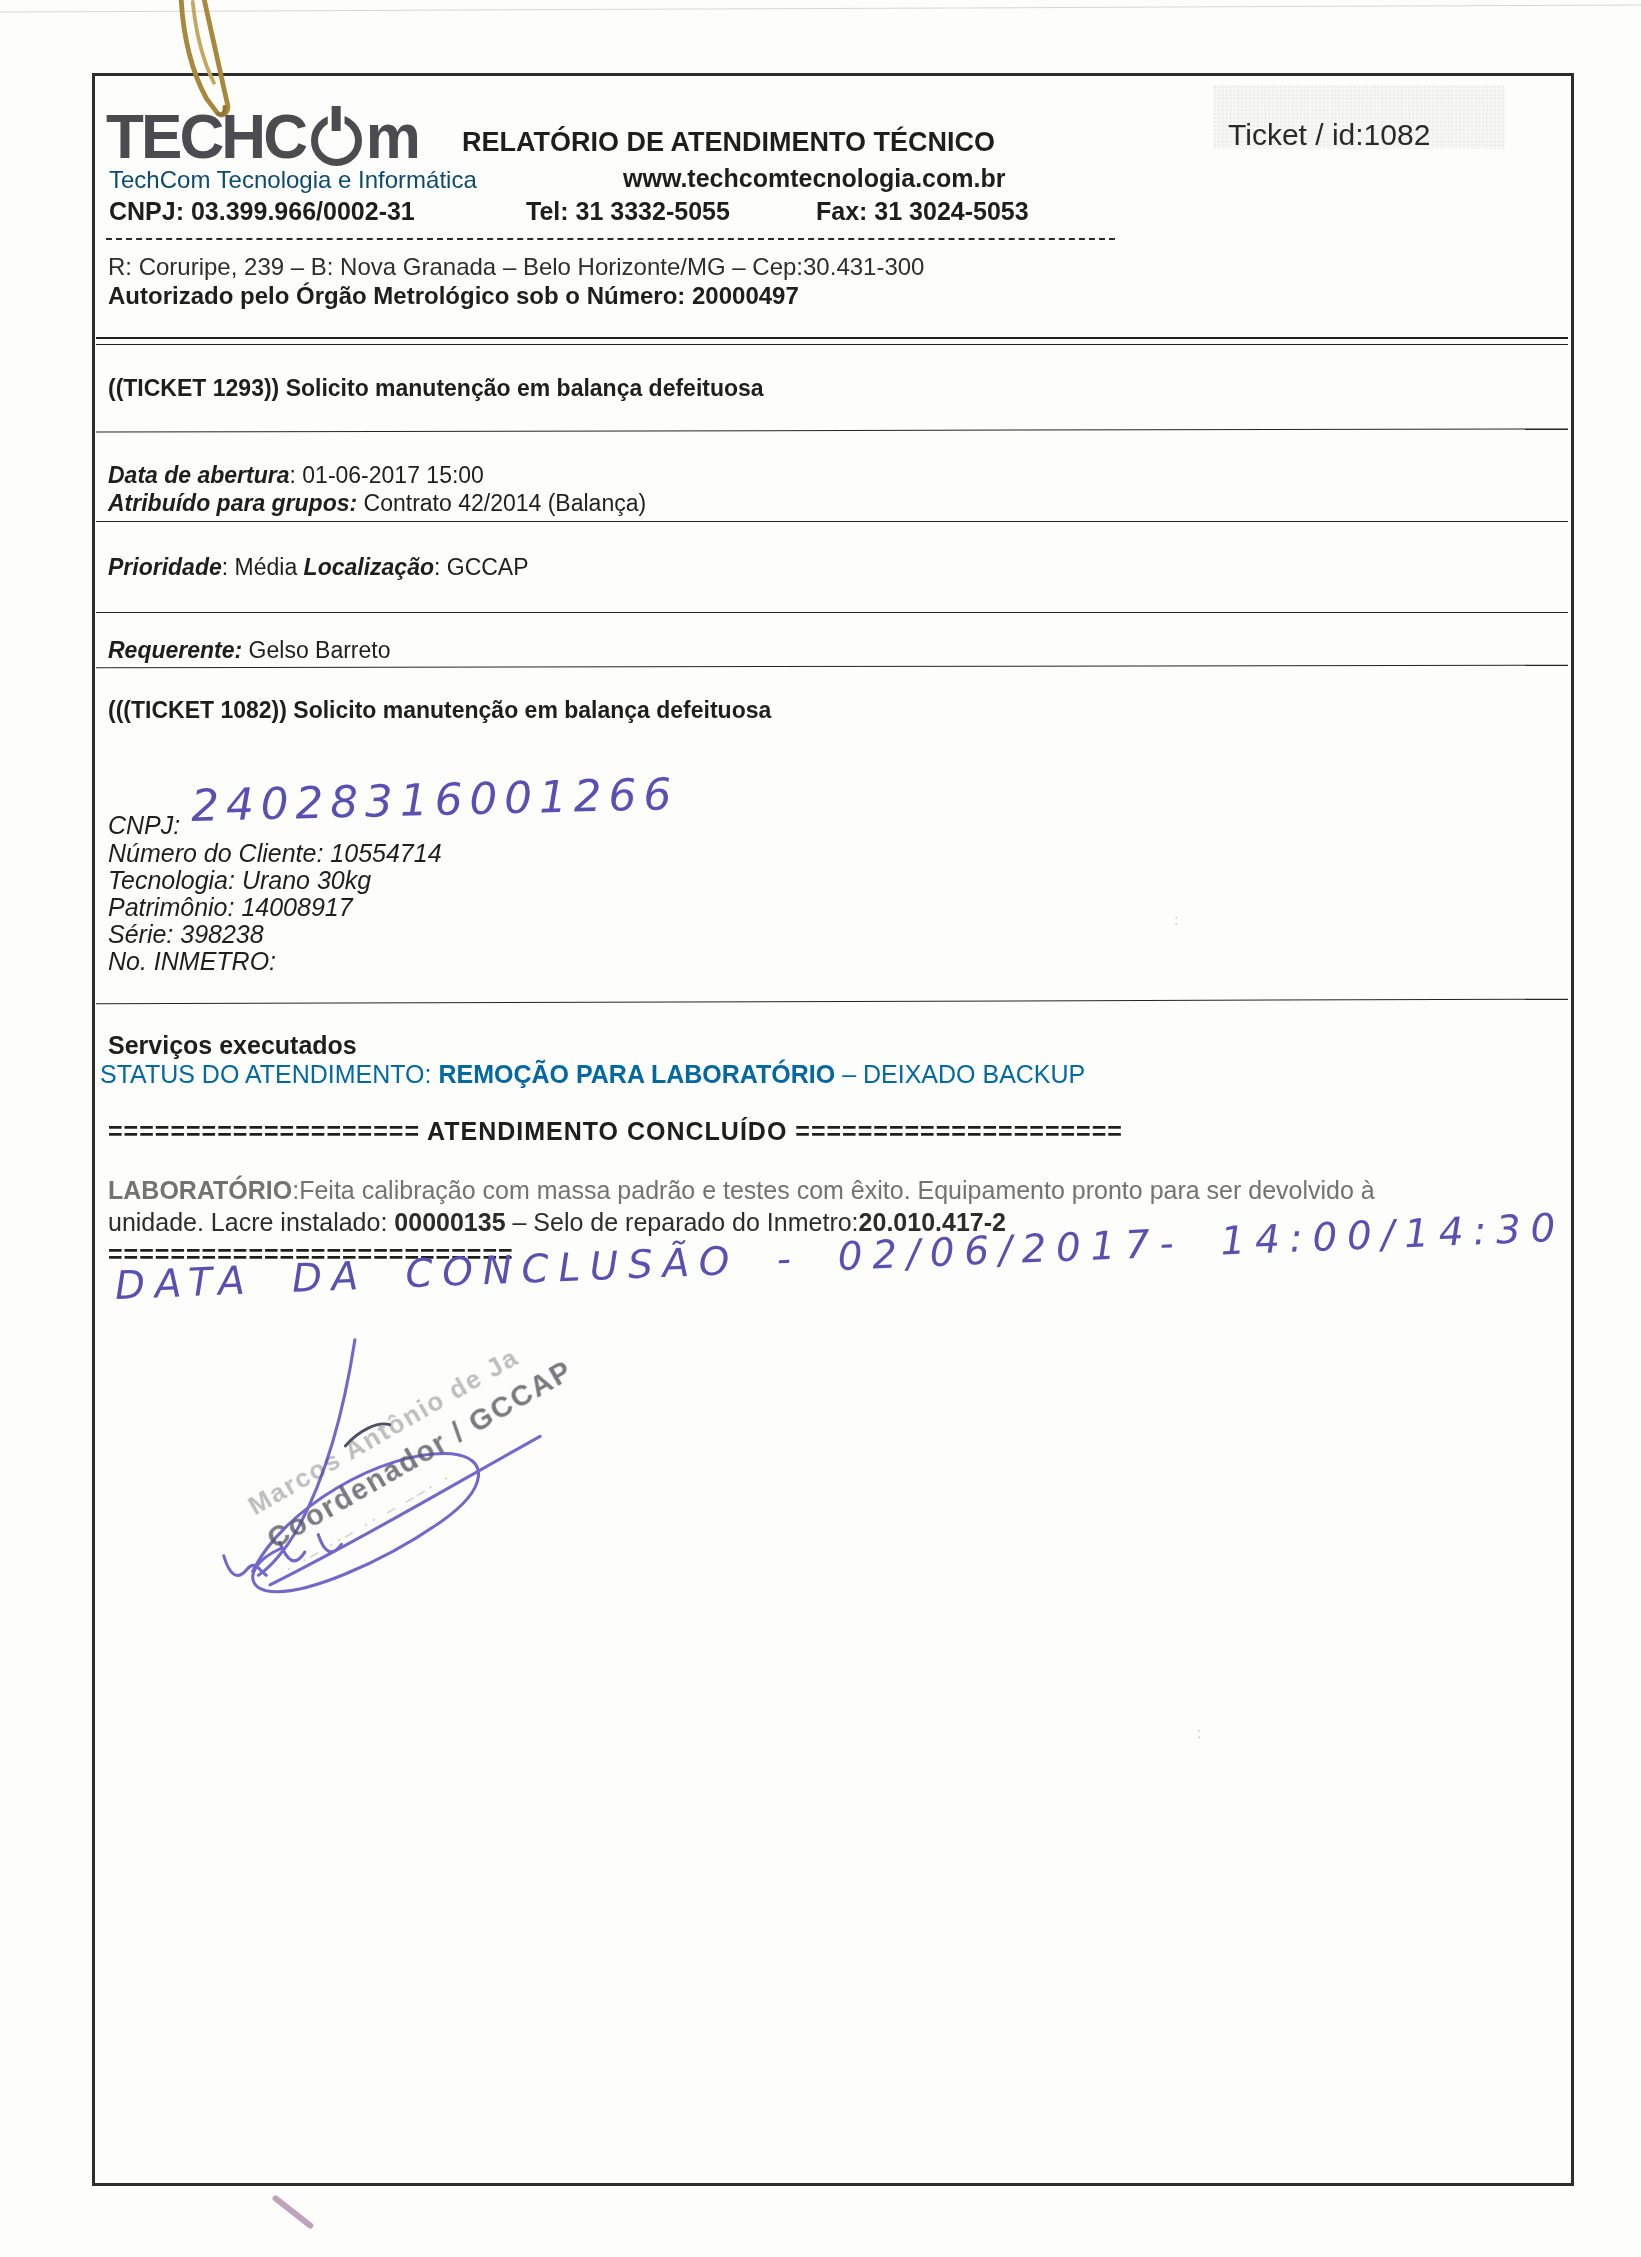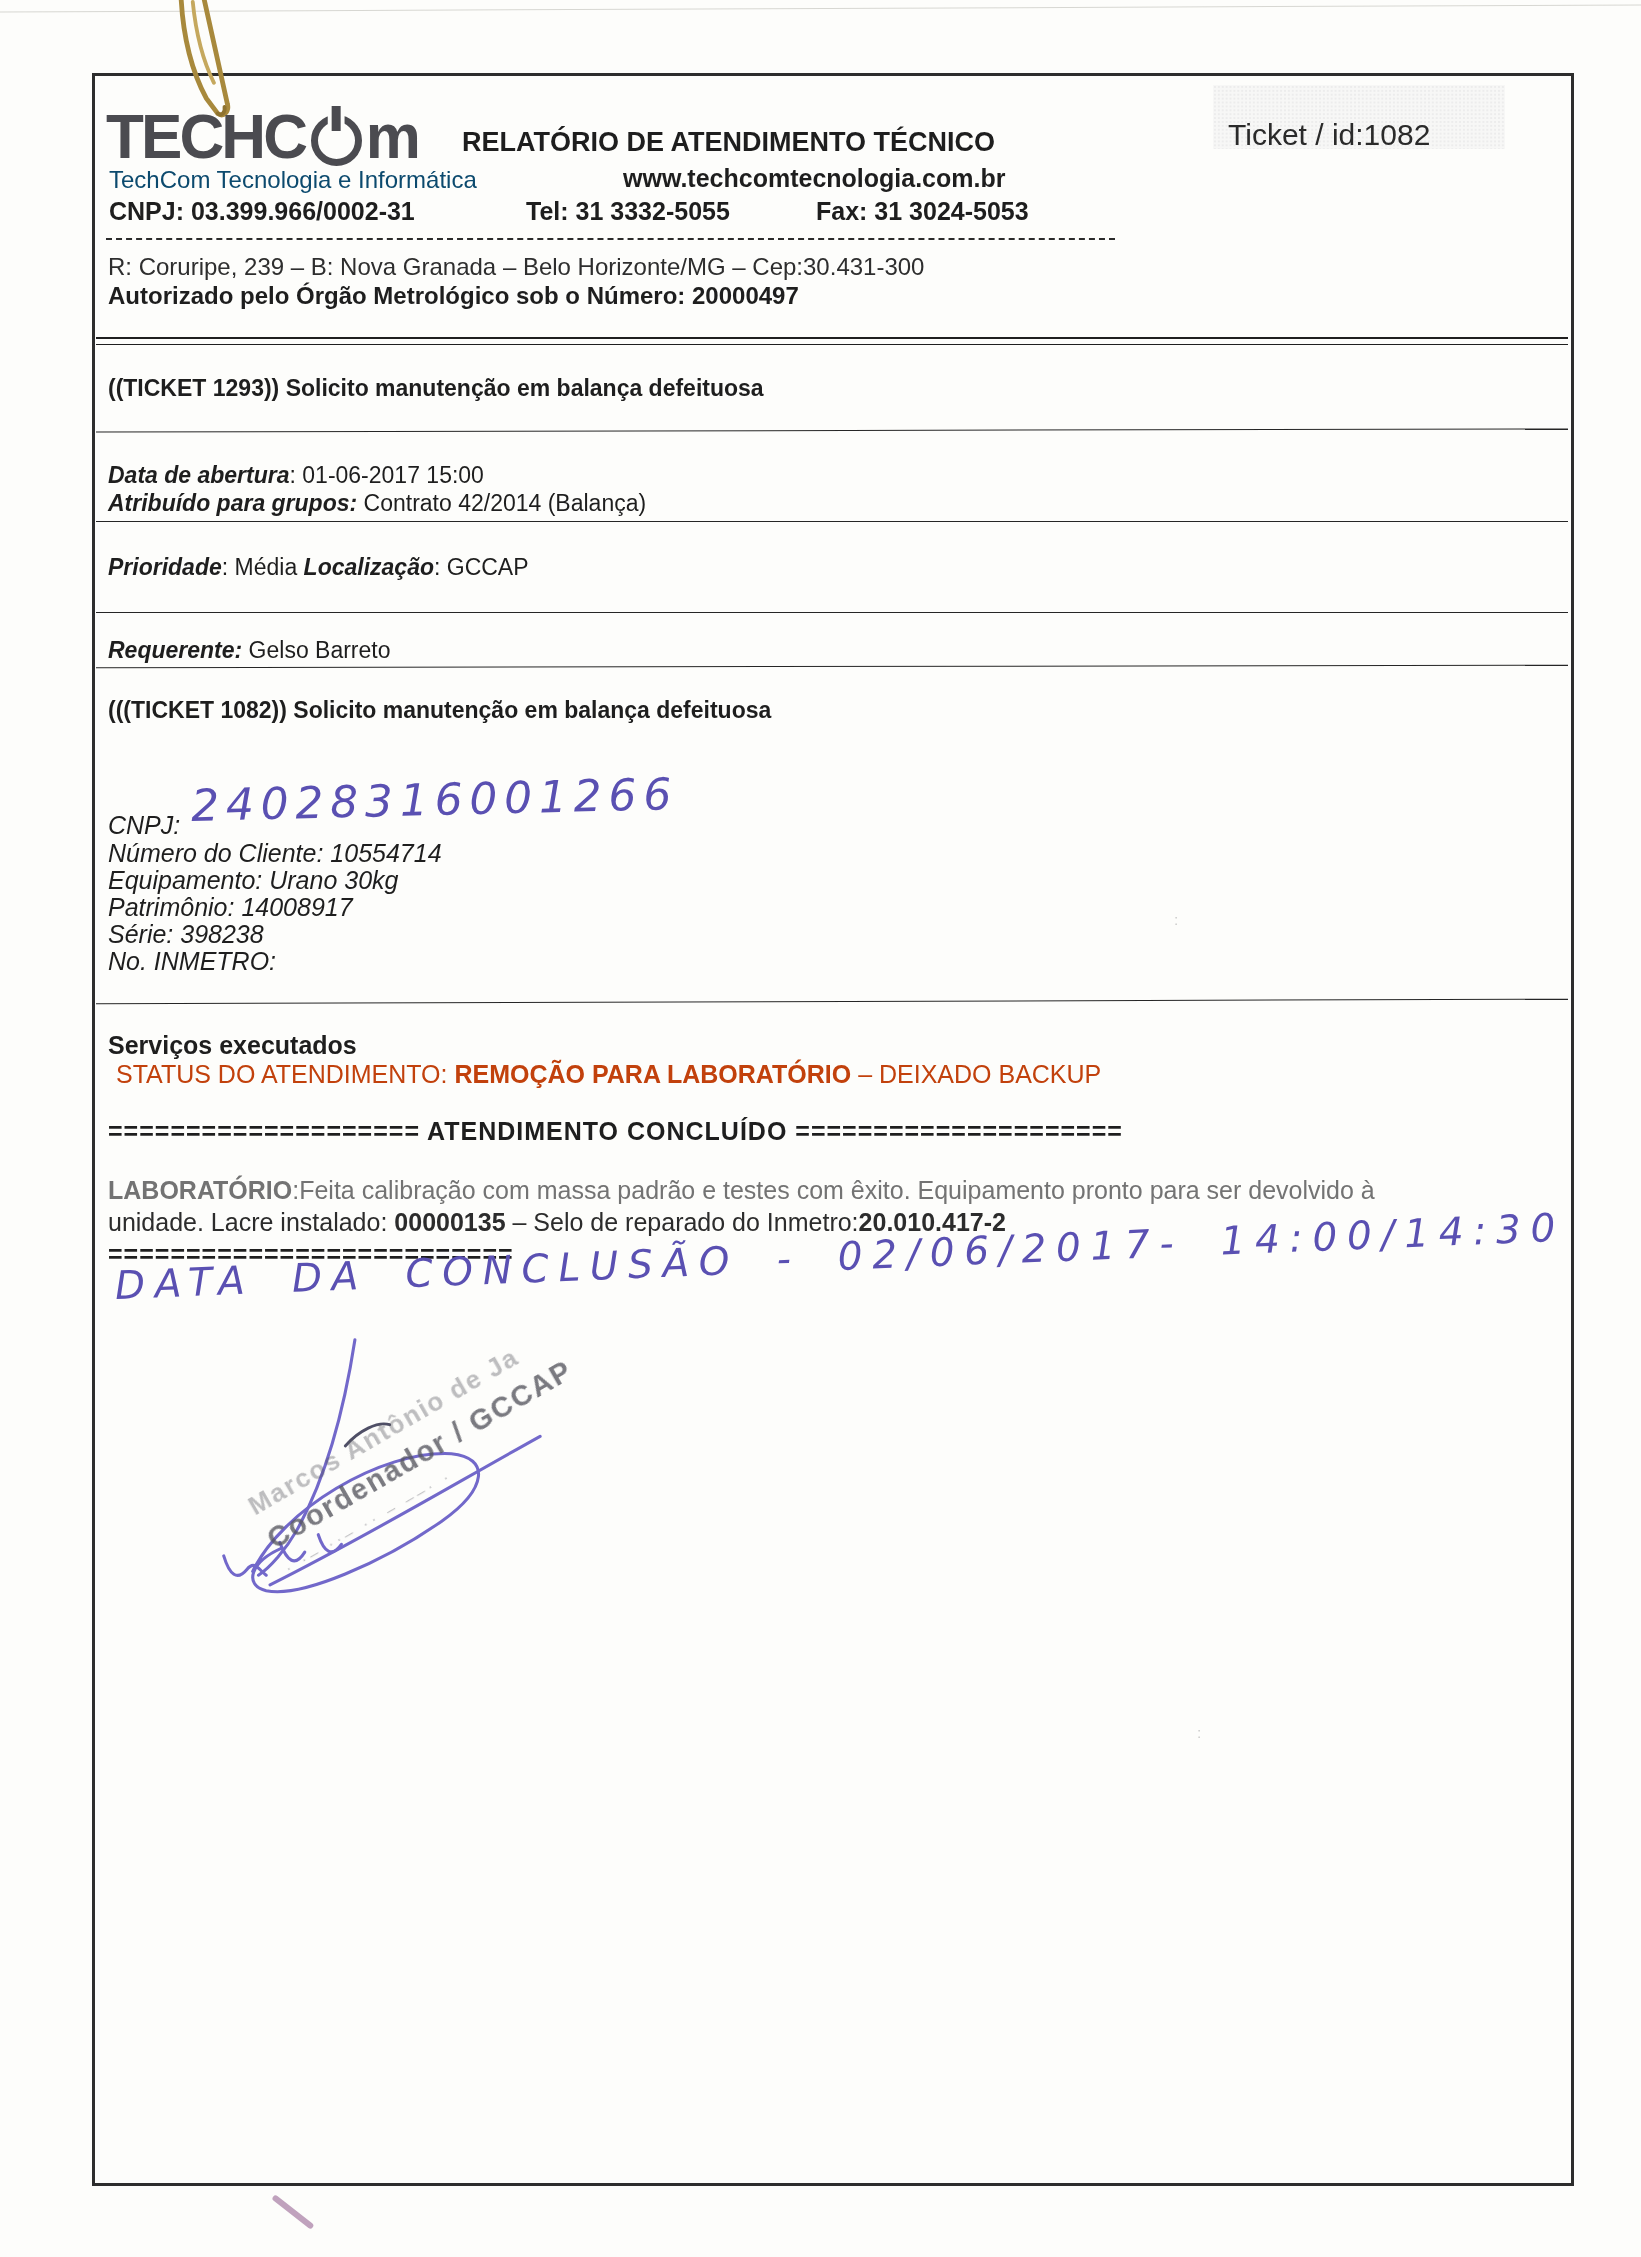--- a/index.html
+++ b/index.html
@@ -110,29 +110,29 @@
   <span class="bi">Requerente:</span><span> Gelso Barreto</span>
 </div>
 
 <div class="rule" style="top:666px;transform:rotate(-0.1deg);"></div>
 
 <div class="abs b" style="left:108px;top:697px;font-size:23px;">(((TICKET 1082)) Solicito manutenção em balança defeituosa</div>
 
 <div class="abs i" style="left:108px;top:811px;font-size:25px;">CNPJ:</div>
 <div class="abs hand" style="left:191px;top:774px;font-size:44px;letter-spacing:6.8px;transform:rotate(-1.4deg);">24028316001266</div>
 <div class="abs i" style="left:108px;top:839px;font-size:25px;">Número do Cliente: 10554714</div>
-<div class="abs i" style="left:108px;top:866px;font-size:25px;">Equipamento: Urano 30kg</div>
+<div class="abs i" style="left:108px;top:866px;font-size:25px;">Tecnologia: Urano 30kg</div>
 <div class="abs i" style="left:108px;top:893px;font-size:25px;">Patrimônio: 14008917</div>
 <div class="abs i" style="left:108px;top:920px;font-size:25px;">Série: 398238</div>
 <div class="abs i" style="left:108px;top:947px;font-size:25px;">No. INMETRO:</div>
 
 <div class="rule" style="top:1001px;transform:rotate(-0.18deg);"></div>
 
 <div class="abs b" style="left:108px;top:1031px;font-size:25px;">Serviços executados</div>
-<div class="abs" style="left:116px;top:1060px;font-size:25px;color:#c2410c;">
+<div class="abs" style="left:100px;top:1060px;font-size:25px;color:#0369a1;">
   <span>STATUS DO ATENDIMENTO: </span><span class="b">REMOÇÃO PARA LABORATÓRIO</span><span> – DEIXADO BACKUP</span>
 </div>
 
 <div class="abs" style="left:108px;top:1117px;font-size:25px;letter-spacing:1px;">
   <span style="font-weight:600;">====================</span><span class="b"> ATENDIMENTO CONCLUÍDO </span><span style="font-weight:600;">=====================</span>
 </div>
 
 <div class="abs" style="left:108px;top:1176px;font-size:25px;color:#737373;">
   <span class="b">LABORATÓRIO</span><span>:Feita calibração com massa padrão e testes com êxito. Equipamento pronto para ser devolvido à</span>
 </div>

